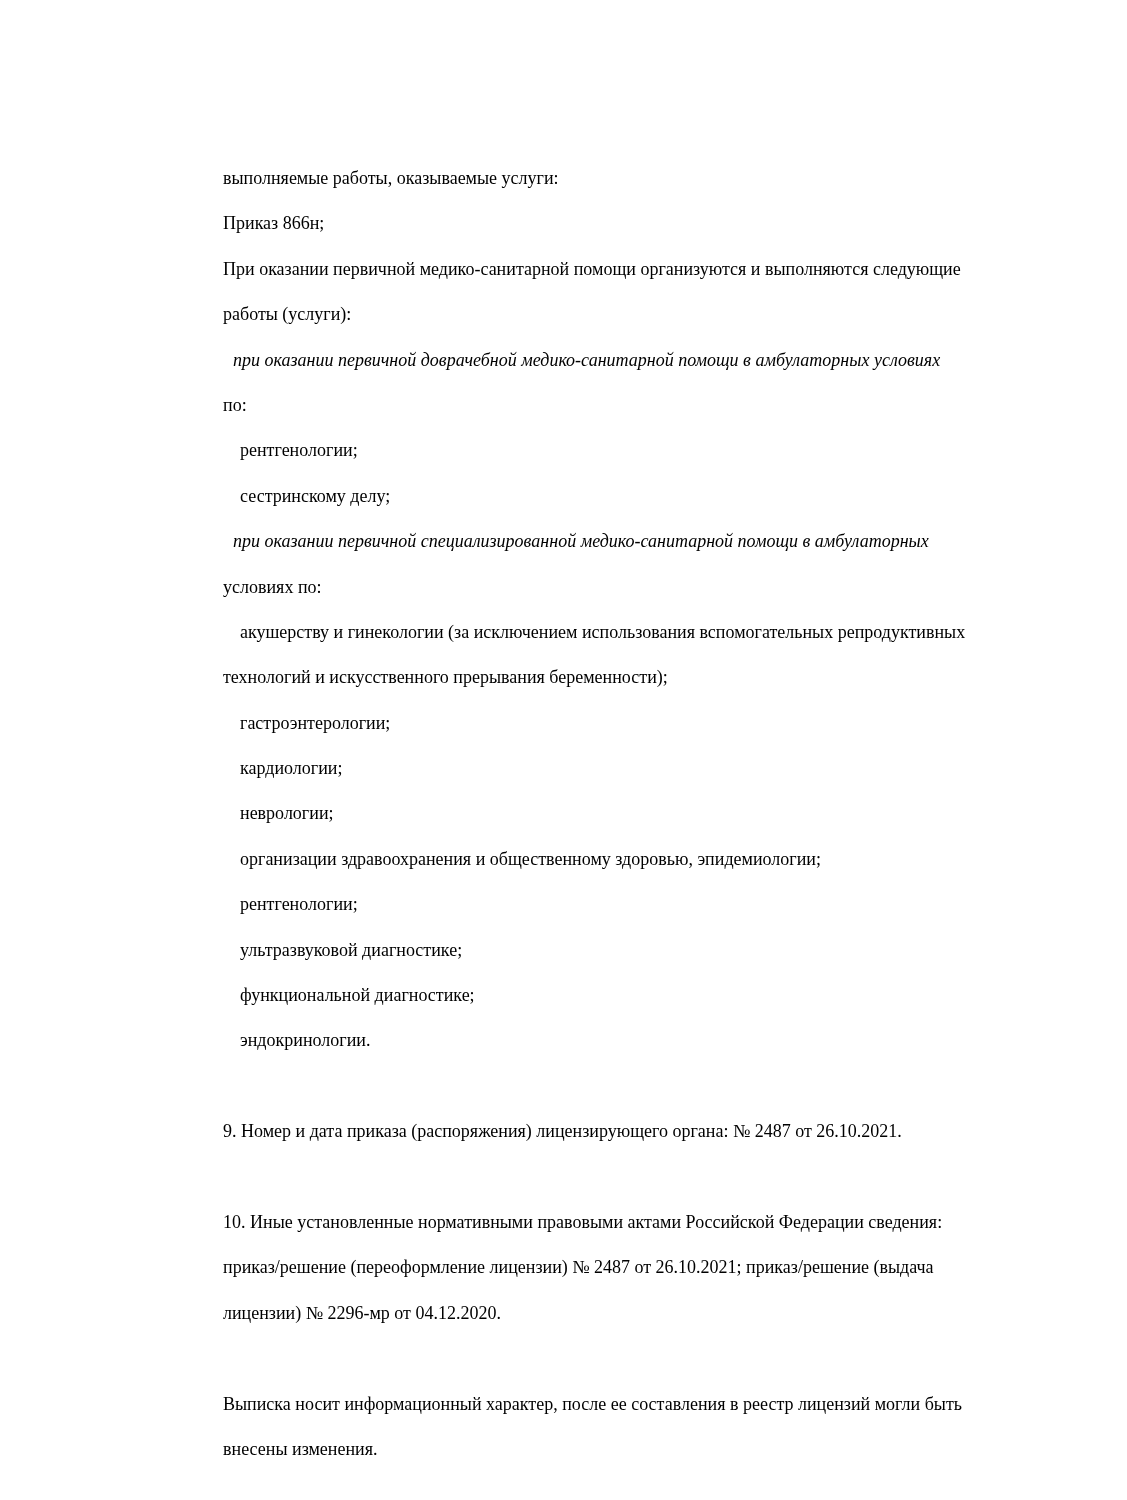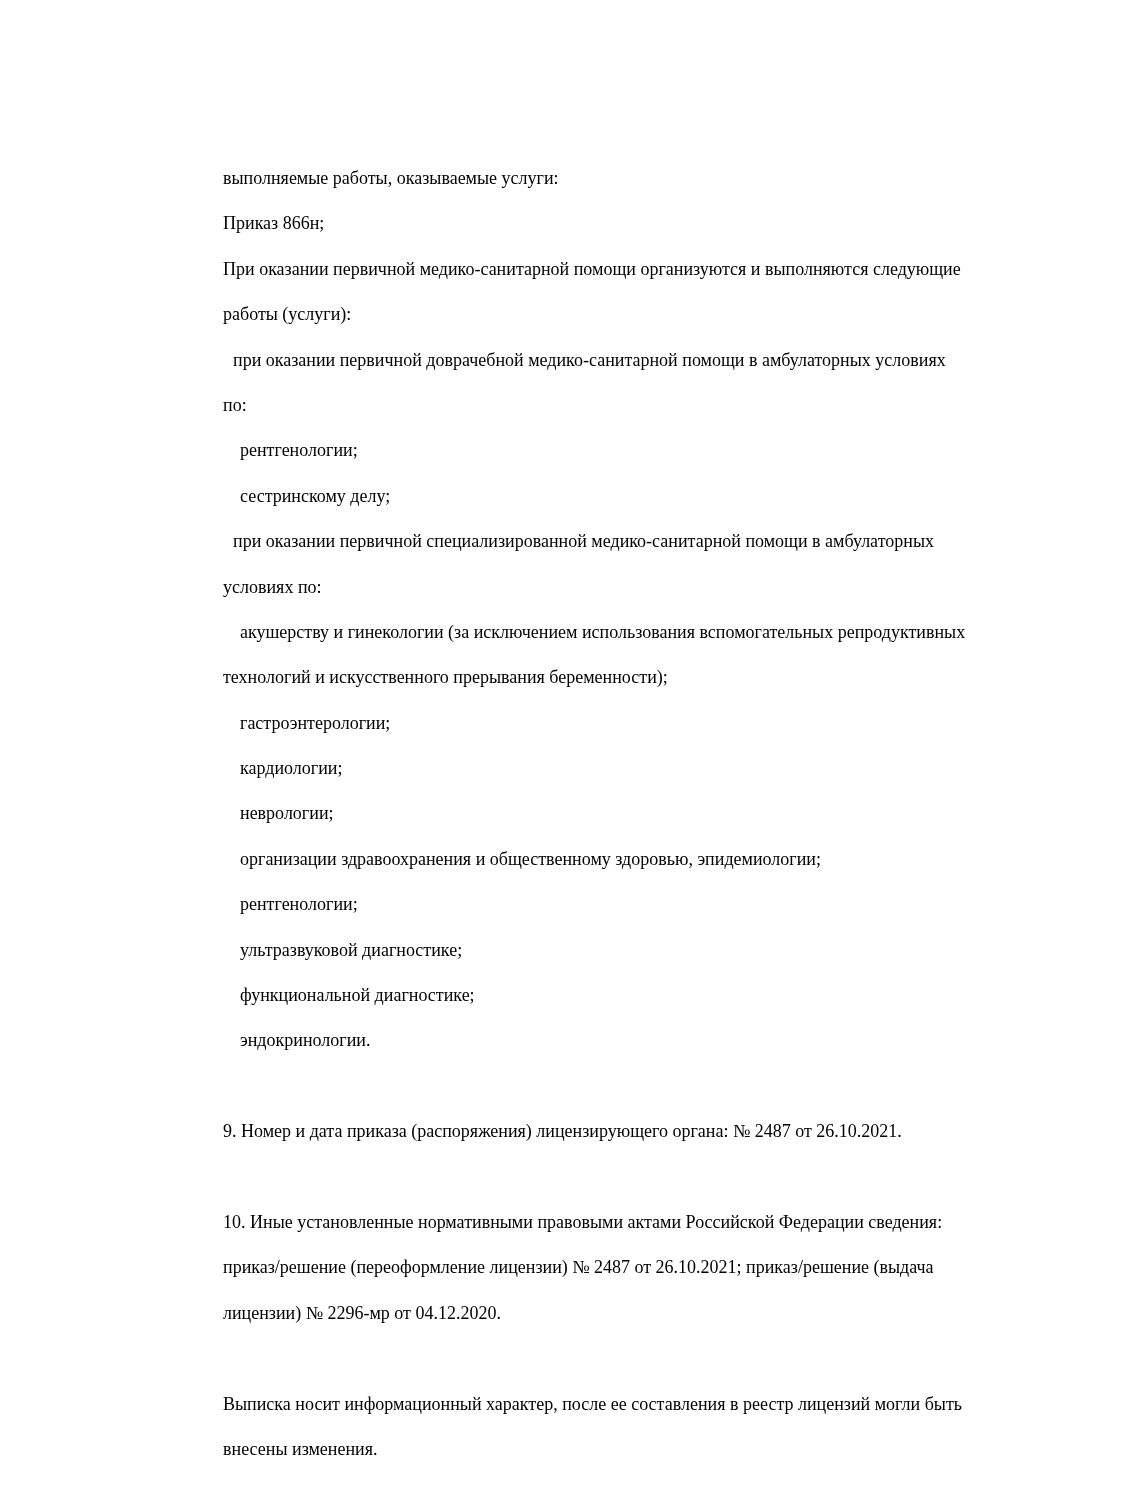--- a/index.html
+++ b/index.html
@@ -20,21 +20,21 @@
   }
   .doc-text {
     font-size: 18px;
     line-height: 27.4px;
     color: #000000;
     white-space: pre;
   }
   .doc-line {
     height: 27.4px;
   }
-  .doc-line.indent-1 { padding-left: 10px; }
+  .doc-line.indent-1 { padding-left: 10px; font-style: italic; }
   .doc-line.indent-2 { padding-left: 17px; }
 </style>
 </head>
 <body>
 
 <main class="page">
   <div class="doc-text" id="doc-lines"><div class="doc-line">выполняемые работы, оказываемые услуги:</div><div class="doc-line">Приказ 866н;</div><div class="doc-line">При оказании первичной медико-санитарной помощи организуются и выполняются следующие</div><div class="doc-line">работы (услуги):</div><div class="doc-line indent-1">при оказании первичной доврачебной медико-санитарной помощи в амбулаторных условиях</div><div class="doc-line">по:</div><div class="doc-line indent-2">рентгенологии;</div><div class="doc-line indent-2">сестринскому делу;</div><div class="doc-line indent-1">при оказании первичной специализированной медико-санитарной помощи в амбулаторных</div><div class="doc-line">условиях по:</div><div class="doc-line indent-2">акушерству и гинекологии (за исключением использования вспомогательных репродуктивных</div><div class="doc-line">технологий и искусственного прерывания беременности);</div><div class="doc-line indent-2">гастроэнтерологии;</div><div class="doc-line indent-2">кардиологии;</div><div class="doc-line indent-2">неврологии;</div><div class="doc-line indent-2">организации здравоохранения и общественному здоровью, эпидемиологии;</div><div class="doc-line indent-2">рентгенологии;</div><div class="doc-line indent-2">ультразвуковой диагностике;</div><div class="doc-line indent-2">функциональной диагностике;</div><div class="doc-line indent-2">эндокринологии.</div><div class="doc-line">&nbsp;</div><div class="doc-line">9. Номер и дата приказа (распоряжения) лицензирующего органа: № 2487 от 26.10.2021.</div><div class="doc-line">&nbsp;</div><div class="doc-line">10. Иные установленные нормативными правовыми актами Российской Федерации сведения:</div><div class="doc-line">приказ/решение (переоформление лицензии) № 2487 от 26.10.2021; приказ/решение (выдача</div><div class="doc-line">лицензии) № 2296-мр от 04.12.2020.</div><div class="doc-line">&nbsp;</div><div class="doc-line">Выписка носит информационный характер, после ее составления в реестр лицензий могли быть</div><div class="doc-line">внесены изменения.</div></div>
 </main>
 
 </body></html>

